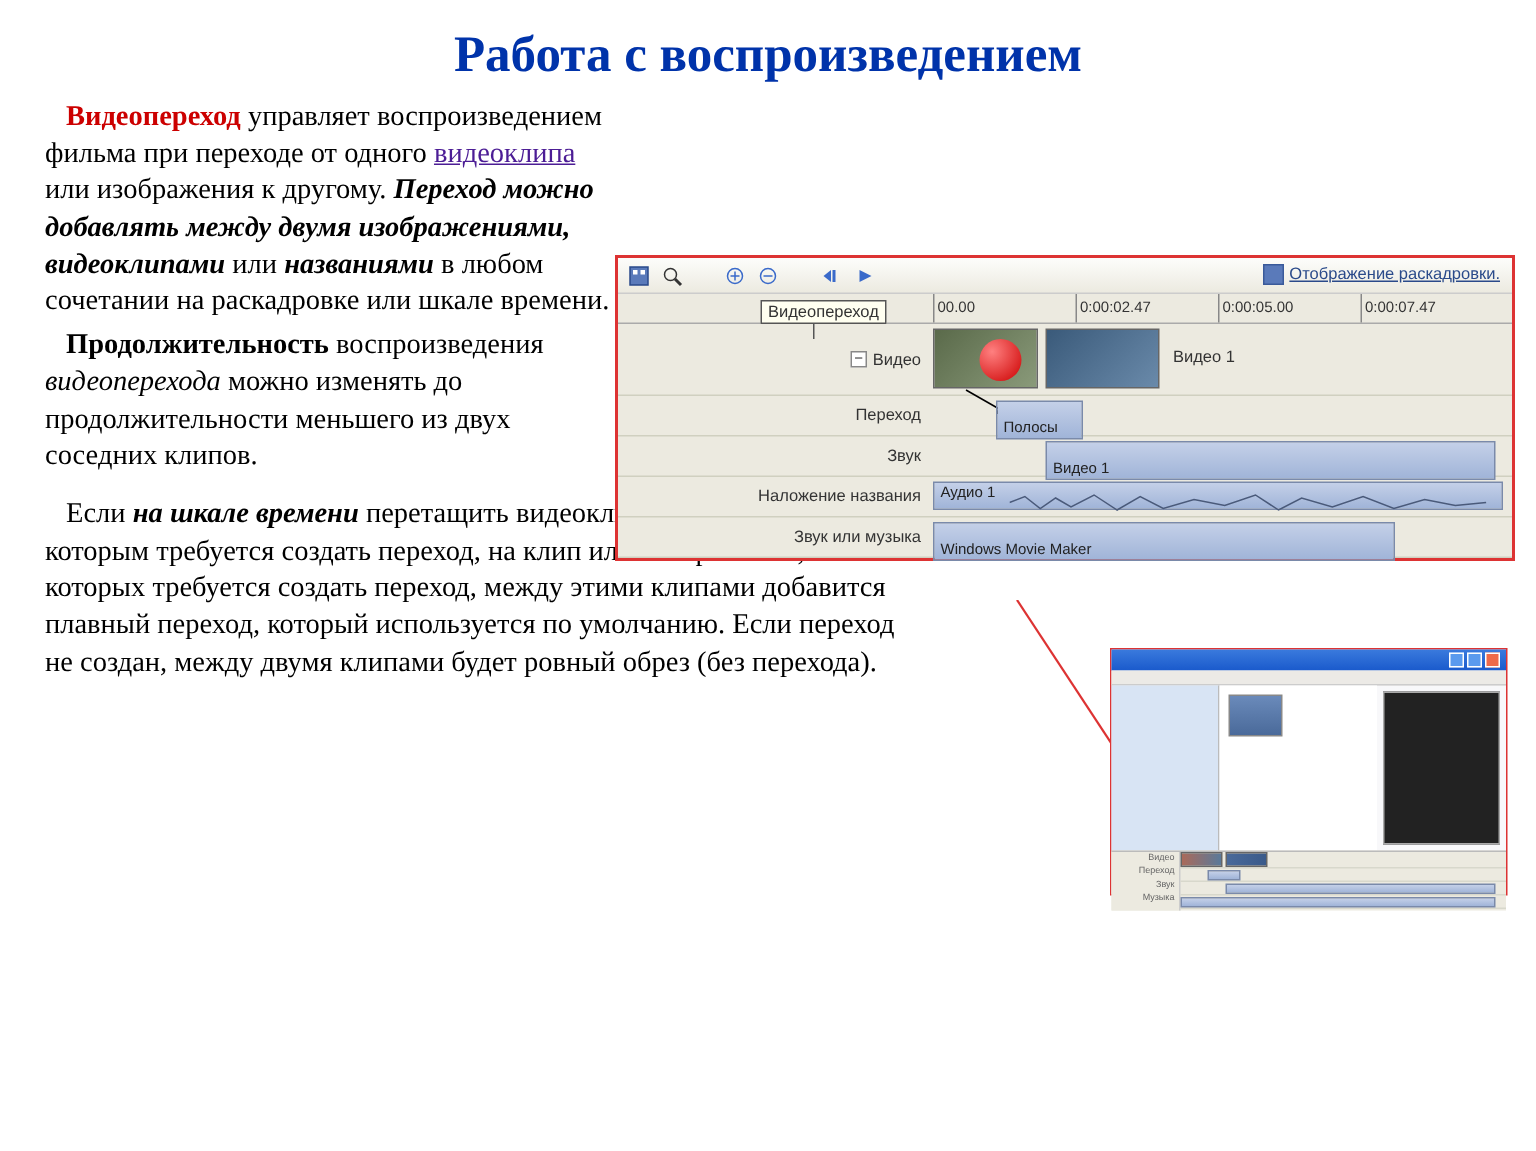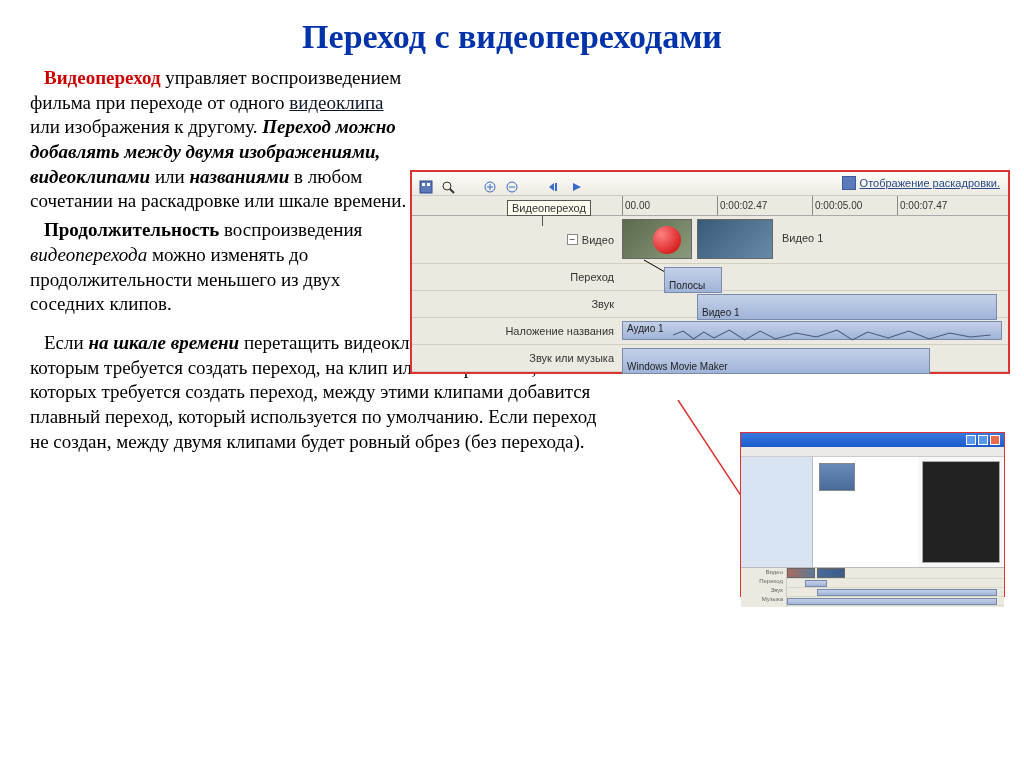--- a/index.html
+++ b/index.html
@@ -28,21 +28,21 @@
     width: 380px;
     font-size: 19px;
     line-height: 1.3;
     color: #000;
   }
   .text-column p { margin-bottom: 4px; text-indent: 14px; }
   .red { color: #cc0000; font-weight: bold; }
   .bold { font-weight: bold; }
   .italic { font-style: italic; }
   .bold-italic { font-weight: bold; font-style: italic; }
-  .link { color: #0f172a; text-decoration: underline; }
+  .link { color: #4c1d95; text-decoration: underline; }
   .text-bottom {
     padding: 10px 30px 0 30px;
     font-size: 19px;
     line-height: 1.3;
     color: #000;
     width: 640px;
   }
   .text-bottom p { text-indent: 14px; }
 
   
@@ -54,21 +54,21 @@
     border: 2px solid #dd3333;
     background: #eceae0;
     font-family: Tahoma, sans-serif;
     font-size: 11px;
   }
   .shot1-toolbar {
     height: 24px;
     background: linear-gradient(#fdfdfb, #eceae0);
     border-bottom: 1px solid #ccc;
     display: flex;
-    align-items: flex-end;
+    align-items: center;
     padding-left: 6px;
     gap: 6px;
   }
   .tool-icon {
     width: 16px; height: 16px;
     display: inline-flex; align-items: center; justify-content: center;
   }
   .shot1-ruler {
     height: 20px;
     background: #eceae0;
@@ -287,21 +287,21 @@
   .red-arrow {
     position: absolute;
     top: 400px;
     left: 670px;
     pointer-events: none;
   }
 </style>
 </head>
 <body>
 
-<h1 class="title">Переход с видеопереходами</h1>
+<h1 class="title">Работа с воспроизведением</h1>
 
 <div class="content-top">
   <div class="text-column">
     <p>
       <span class="red">Видеопереход</span><span> управляет воспроизведением фильма при переходе от одного </span><a class="link">видеоклипа</a><span> или изображения к другому. </span><span class="bold-italic">Переход можно добавлять между двумя изображениями, видеоклипами</span><span> или </span><span class="bold-italic">названиями</span><span> в любом сочетании на раскадровке или шкале времени.</span>
     </p>
     <p>
       <span class="bold">Продолжительность</span><span> воспроизведения </span><span class="italic">видеоперехода</span><span> можно изменять до продолжительности меньшего из двух соседних клипов.</span>
     </p>
   </div>
@@ -371,21 +371,21 @@
       <div class="track-label-row">Переход</div>
       <div class="track-label-row">Звук</div>
       <div class="track-label-row">Наложение названия</div>
       <div class="track-label-row">Звук или музыка</div>
     </div>
     <div class="track-area">
       <div class="shot1-ruler" style="margin-left:0">
         <span class="ruler-mark" style="left:0">00.00</span>
         <span class="ruler-mark" style="left:95px">0:00:02.47</span>
         <span class="ruler-mark" style="left:190px">0:00:05.00</span>
-        <span class="ruler-mark" style="left:275px">0:00:07.47</span>
+        <span class="ruler-mark" style="left:285px">0:00:07.47</span>
       </div>
       <div class="track-lane video">
         <div class="video-clip c1">
           <div class="clip-redball"></div>
         </div>
         <div class="video-clip c2"></div>
         <div class="video-label">Видео 1</div>
         <svg class="arrow-svg" style="left:20px;top:42px" width="40" height="24">
           <line x1="2" y1="2" x2="30" y2="18" stroke="#000" stroke-width="1"></line>
           <polygon points="30,18 24,12 22,18" fill="#000"></polygon>

